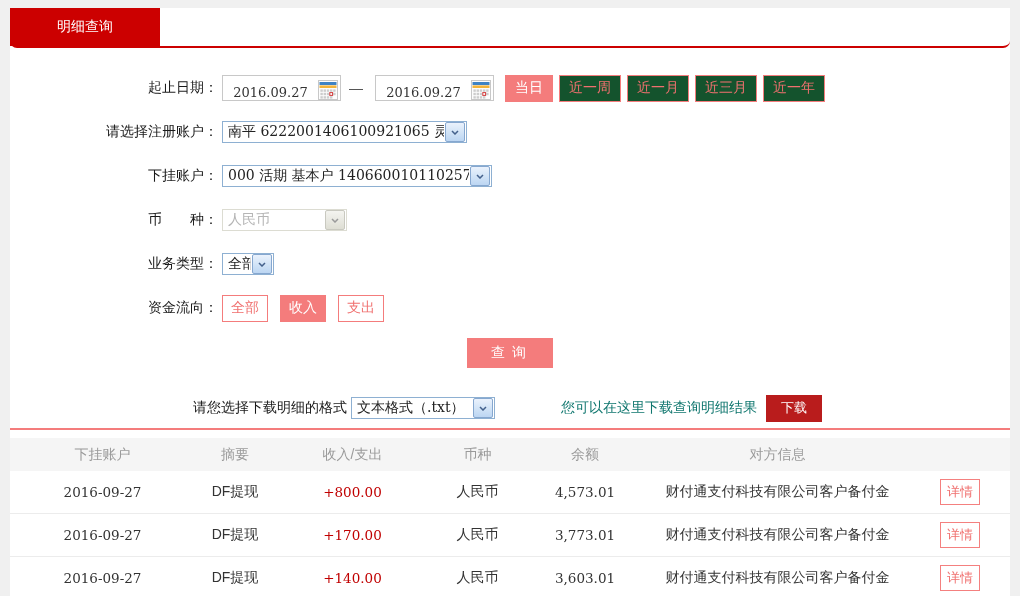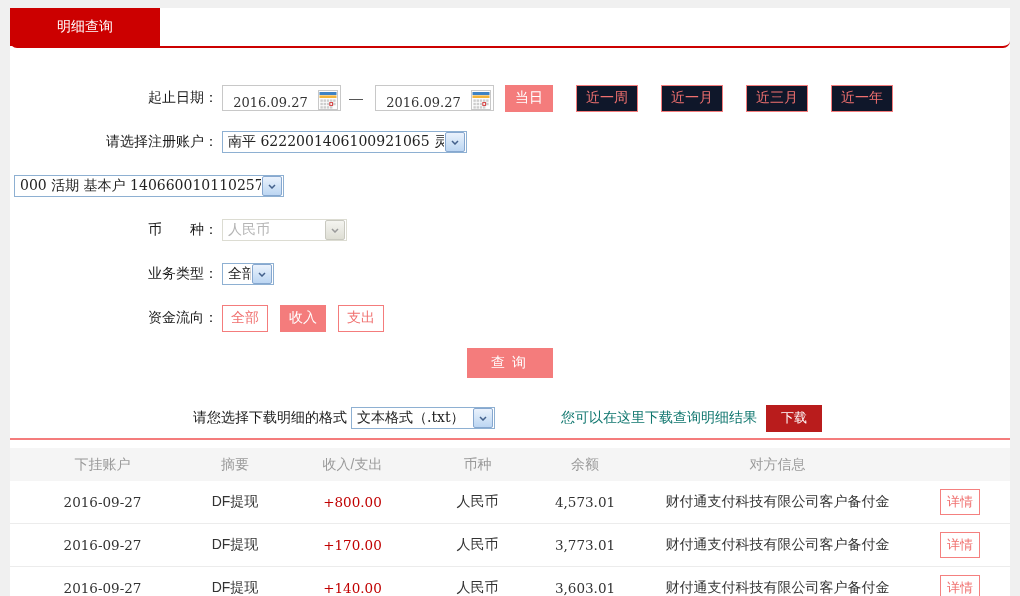--- a/index.html
+++ b/index.html
@@ -8,35 +8,35 @@
     background:#f0f0f0;
     font-family:"Liberation Sans",sans-serif;
     font-size:14px;color:#333;
   }
   .panel{margin:8px 10px 0;background:#fff;height:588px;box-sizing:border-box;}
   
   .tabbar{height:38px;border-bottom:2px solid #cc0000;border-radius:7px;}
   .tab{width:150px;height:38px;background:#cc0000;color:#fff;display:flex;
        align-items:center;justify-content:center;font-size:14px;cursor:pointer;}
   
-  .form{padding-top:36px;}
+  .form{padding-top:26px;}
   .form-row{display:flex;align-items:center;height:28px;margin-bottom:16px;}
   .form-label{width:208px;flex:none;text-align:right;color:#1a1a1a;}
   .form-ctl{margin-left:4px;display:flex;align-items:center;}
   
   .date-input{width:119px;height:26px;box-sizing:border-box;border:1px solid #c8c8c8;
               background:#fff;display:flex;align-items:flex-end;margin-left:4px;}
   .date-input .val{flex:1;text-align:center;font-family:"DejaVu Serif",serif;font-size:13px;color:#333;}
   .date-input .cal{width:20px;height:20px;margin-right:2px;flex:none;cursor:pointer;}
   .dash{margin:0 8px;color:#555;}
   
   .qbtn{height:27px;box-sizing:border-box;padding:0 9px;font-size:14px;cursor:pointer;
         display:inline-flex;align-items:center;justify-content:center;background:#fff;}
   .qbtn.filled{background:#f47c7c;border:1px solid #f47c7c;color:#fff;margin-left:11px;}
-  .qbtn.outline{background:#0f172a;border:1px solid #f47c7c;color:#f0706f;margin-left:23px;}
+  .qbtn.outline{background:#14532d;border:1px solid #f47c7c;color:#f0706f;margin-left:6px;}
   
   .xp-select{height:22px;box-sizing:border-box;border:1px solid #8eb0d2;background:#fff;
              display:inline-flex;align-items:center;padding-left:5px;cursor:pointer;}
   .xp-select .val{flex:1;white-space:nowrap;overflow:hidden;font-size:14px;
                   font-family:"DejaVu Serif",serif;color:#222;}
   .xp-select .arr{width:18px;height:18px;flex:none;margin:0 1px;border:1px solid #86a7cf;border-radius:2px;
                   background:linear-gradient(#eaf2fc,#bcd6f2);display:flex;align-items:center;justify-content:center;}
   .xp-select.disabled{border-color:#dcdcd2;cursor:default;}
   .xp-select.disabled .val{color:#b5b5b5;}
   .xp-select.disabled .arr{border-color:#c9c9c0;background:linear-gradient(#f4f4f0,#deded4);}
@@ -145,20 +145,21 @@
           <span class="arr">
             <svg width="8" height="5" viewBox="0 0 8 5">
                 <path d="M1 1 L4 4 L7 1" stroke="#44618c" stroke-width="1.5" fill="none"></path>
               </svg>
           </span>
         </div>
       </div>
     </div>
 
     <div class="form-row">
+      <div class="form-label">下挂账户：</div>
       <div class="form-ctl">
         <div class="xp-select" style="width:270px">
           <span class="val">000 活期 基本户 1406600101102571848</span>
           <span class="arr">
             <svg width="8" height="5" viewBox="0 0 8 5">
                 <path d="M1 1 L4 4 L7 1" stroke="#44618c" stroke-width="1.5" fill="none"></path>
               </svg>
           </span>
         </div>
       </div>

